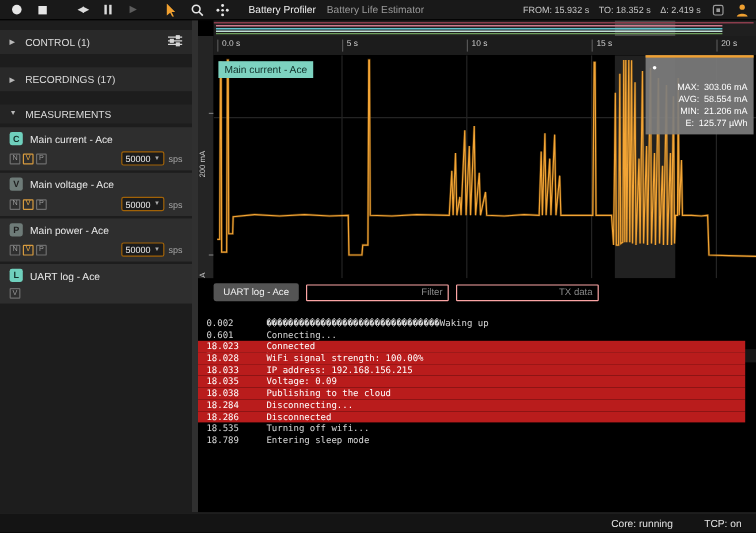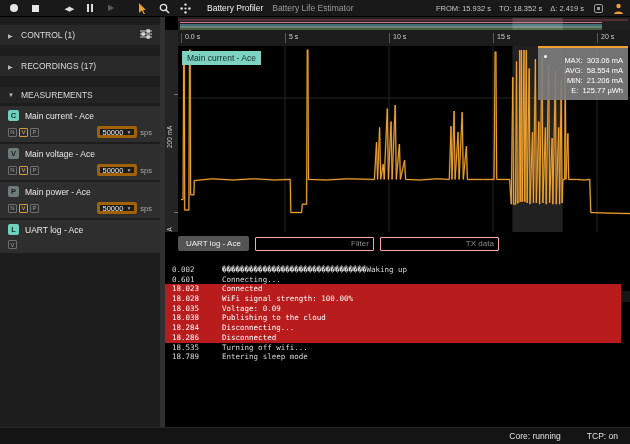--- a/index.html
+++ b/index.html
@@ -40,40 +40,40 @@
   .sliders-ic{ margin-left:auto; }
   .meas-card{ background:#2e2e2e; margin-bottom:2px; padding:4px 8px 4px 8px; }
   .meas-title{ display:flex; align-items:center; gap:6px; font-size:8.5px; color:#eaeaea;}
   .meas-badge{ width:11px; height:11px; border-radius:2px; font-size:7.5px; font-weight:bold;
                display:flex; align-items:center; justify-content:center; }
   .meas-ctl{ display:flex; align-items:center; margin-top:5px; }
   .tgl{ width:9px; height:9px; border:1px solid #6e6e6e; border-radius:1px; margin-right:2px;
         font-size:6px; color:#9a9a9a; display:flex; align-items:center; justify-content:center;}
   .tgl.on{ border-color:#d79b3f; color:#e8a844; }
   .rate{ margin-left:auto; display:flex; align-items:center; gap:3px; }
-  .rate .sel{ background:#1b1b1b; border:3px solid #a16207; border-radius:2px; height:12px;
+  .rate .sel{ background:#1b1b1b; border:1px solid #a16207; border-radius:2px; height:12px;
               padding:0 3px; font-size:7.5px; color:#ededed; display:flex; align-items:center; gap:3px;}
   .rate .sel .caret{ font-size:5px; color:#aaa; }
   .rate .unit{ font-size:7.5px; color:#a8a8a8; }
 
   
   #minimap{ position:absolute; left:13px; top:0; width:452px; height:13px; background:#1f1f1f; }
   #timeaxis{ position:absolute; left:13px; top:13px; width:452px; height:16px; background:#1c1c1c; }
   .xtick{ position:absolute; top:3px; width:1px; height:10px; background:#555; }
   .xtick span{ position:absolute; left:4px; top:0px; font-size:7px; color:#cfcfcf; white-space:nowrap;}
   #ygutter{ position:absolute; left:0; top:13px; width:13px; height:202px; background:#242424; }
   .ylab{ position:absolute; left:1px; font-size:6.5px; color:#c9c9c9; white-space:nowrap;
          transform:rotate(-90deg); transform-origin:left top; }
   .ytick{ position:absolute; right:0; width:4px; height:1px; background:#777; }
   #plot{ position:absolute; left:13px; top:29px; width:452px; height:186px; background:#000; }
   #plot svg{ position:absolute; left:0; top:0; }
   #chan-chip{ position:absolute; left:4px; top:5px; background:#7dd2c0; color:#10302a;
               font-size:8.5px; padding:2px 5px; }
   #statsbox{ position:absolute; right:2px; top:0; width:90px; background:rgba(125,125,125,.92);
-             border-top:2px solid #f0a030; padding:8px 5px 4px 5px; font-size:7.5px; color:#fff; }
+             border-top:2px solid #f0a030; padding:20px 5px 4px 5px; font-size:7.5px; color:#fff; }
   #statsbox .srow{ display:flex; justify-content:flex-end; gap:4px; line-height:10px;}
   #statsbox .slab{ text-align:right; }
   #statsbox .bullet{ position:absolute; left:6px; top:7px; width:3px; height:3px;
                      border-radius:50%; background:#fff;}
 
   
   #uartpanel{ position:absolute; left:0; top:215px; right:0; bottom:0; background:#000; }
   #uart-tabs{ position:absolute; left:13px; top:4px; display:flex; align-items:center; gap:6px;}
   #uart-tab{ background:#545454; color:#f2f2f2; font-size:8px; padding:3px 8px; border-radius:2px;}
   .uart-input{ width:119px; height:14px; background:transparent; border:1px solid #fca5a5;
@@ -349,20 +349,24 @@
             </div>
             <div class="lrow sel">
               <span class="t">18.023</span>
               <span class="m">Connected</span>
             </div>
             <div class="lrow sel">
               <span class="t">18.028</span>
               <span class="m">WiFi signal strength: 100.00%</span>
             </div>
             <div class="lrow sel">
+              <span class="t">18.033</span>
+              <span class="m">IP address: 192.168.156.215</span>
+            </div>
+            <div class="lrow sel">
               <span class="t">18.035</span>
               <span class="m">Voltage: 0.09</span>
             </div>
             <div class="lrow sel">
               <span class="t">18.038</span>
               <span class="m">Publishing to the cloud</span>
             </div>
             <div class="lrow sel">
               <span class="t">18.284</span>
               <span class="m">Disconnecting...</span>

